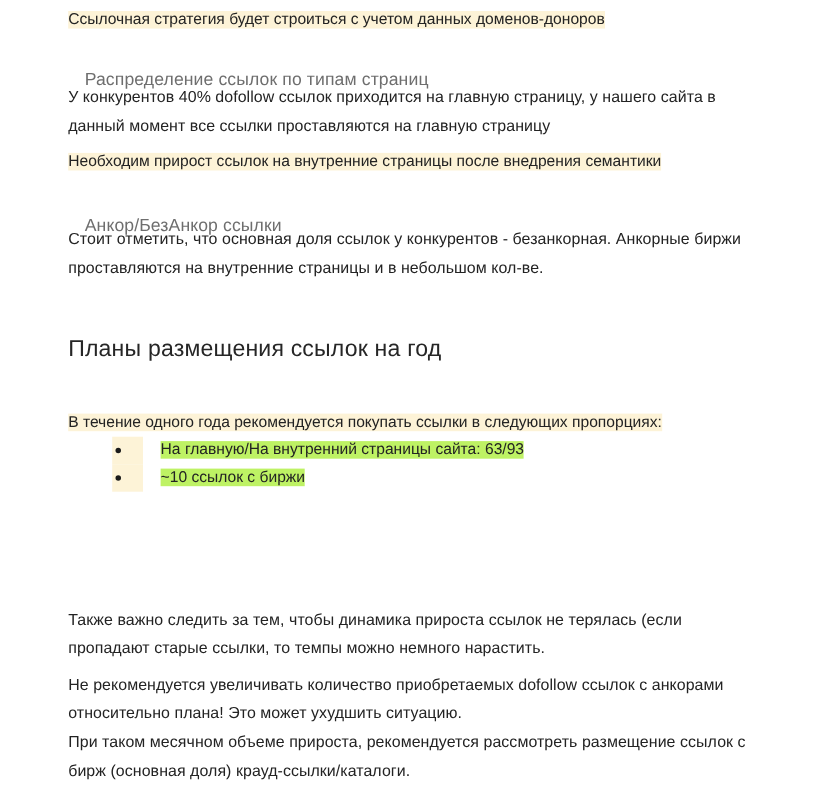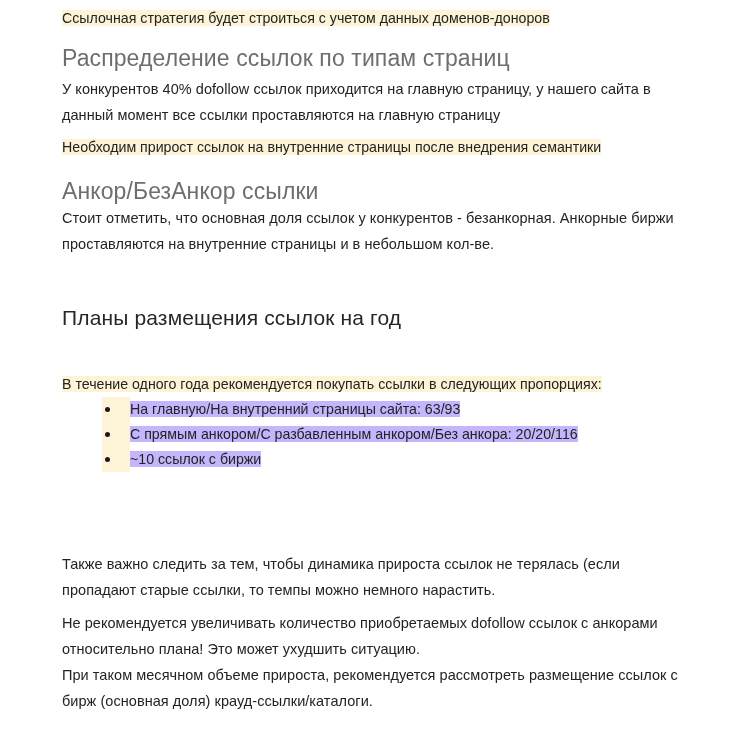--- a/index.html
+++ b/index.html
@@ -43,25 +43,25 @@
   }
 
   .para-hl {
     font-size: 14.2px;
     line-height: 25px;
     margin: 0;
     color: #232323;
   }
 
   .h-sub {
-    font-size: 23px;
+    font-size: 16px;
     line-height: 28px;
     font-weight: 400;
     color: #6e6e6e;
-    margin: 0;
+    margin: 15px;
     letter-spacing: 0.1px;
   }
 
   .h-main {
     font-size: 21px;
     line-height: 30px;
     font-weight: 400;
     color: #262626;
     margin: 0;
     letter-spacing: 0.15px;
@@ -88,22 +88,23 @@
   }
   ul.bullets li {
     font-size: 14.2px;
     line-height: 25px;
     margin: 0;
     padding: 0 0 0 68px;
     position: relative;
     color: #232323;
   }
   ul.bullets li .li-text {
-    background-color: #c4b5fd;
+    background-color: #bef264;
     box-decoration-break: clone;
+    margin-left: 16px;
     -webkit-box-decoration-break: clone;
   }
   ul.bullets li .dot {
     position: absolute;
     left: 40px;
     top: 0;
     width: 28px;
     height: 25px;
     background-color: #fdf3d7;
   }
@@ -154,24 +155,20 @@
     </div>
 
     <div class="blk b-list1">
       <p class="lead-line"><span class="hl">В течение одного года рекомендуется покупать ссылки в следующих пропорциях:</span></p>
 
       <ul class="bullets">
         <li>
           <span class="dot"></span>
           <span class="li-text">На главную/На внутренний страницы сайта: 63/93</span>
         </li>
-        <li>
-          <span class="dot"></span>
-          <span class="li-text">С прямым анкором/С разбавленным анкором/Без анкора: 20/20/116</span>
-        </li>
       </ul>
 
 
       <ul class="bullets">
         <li>
           <span class="dot"></span>
           <span class="li-text">~10 ссылок с биржи</span>
         </li>
       </ul>
     </div>

